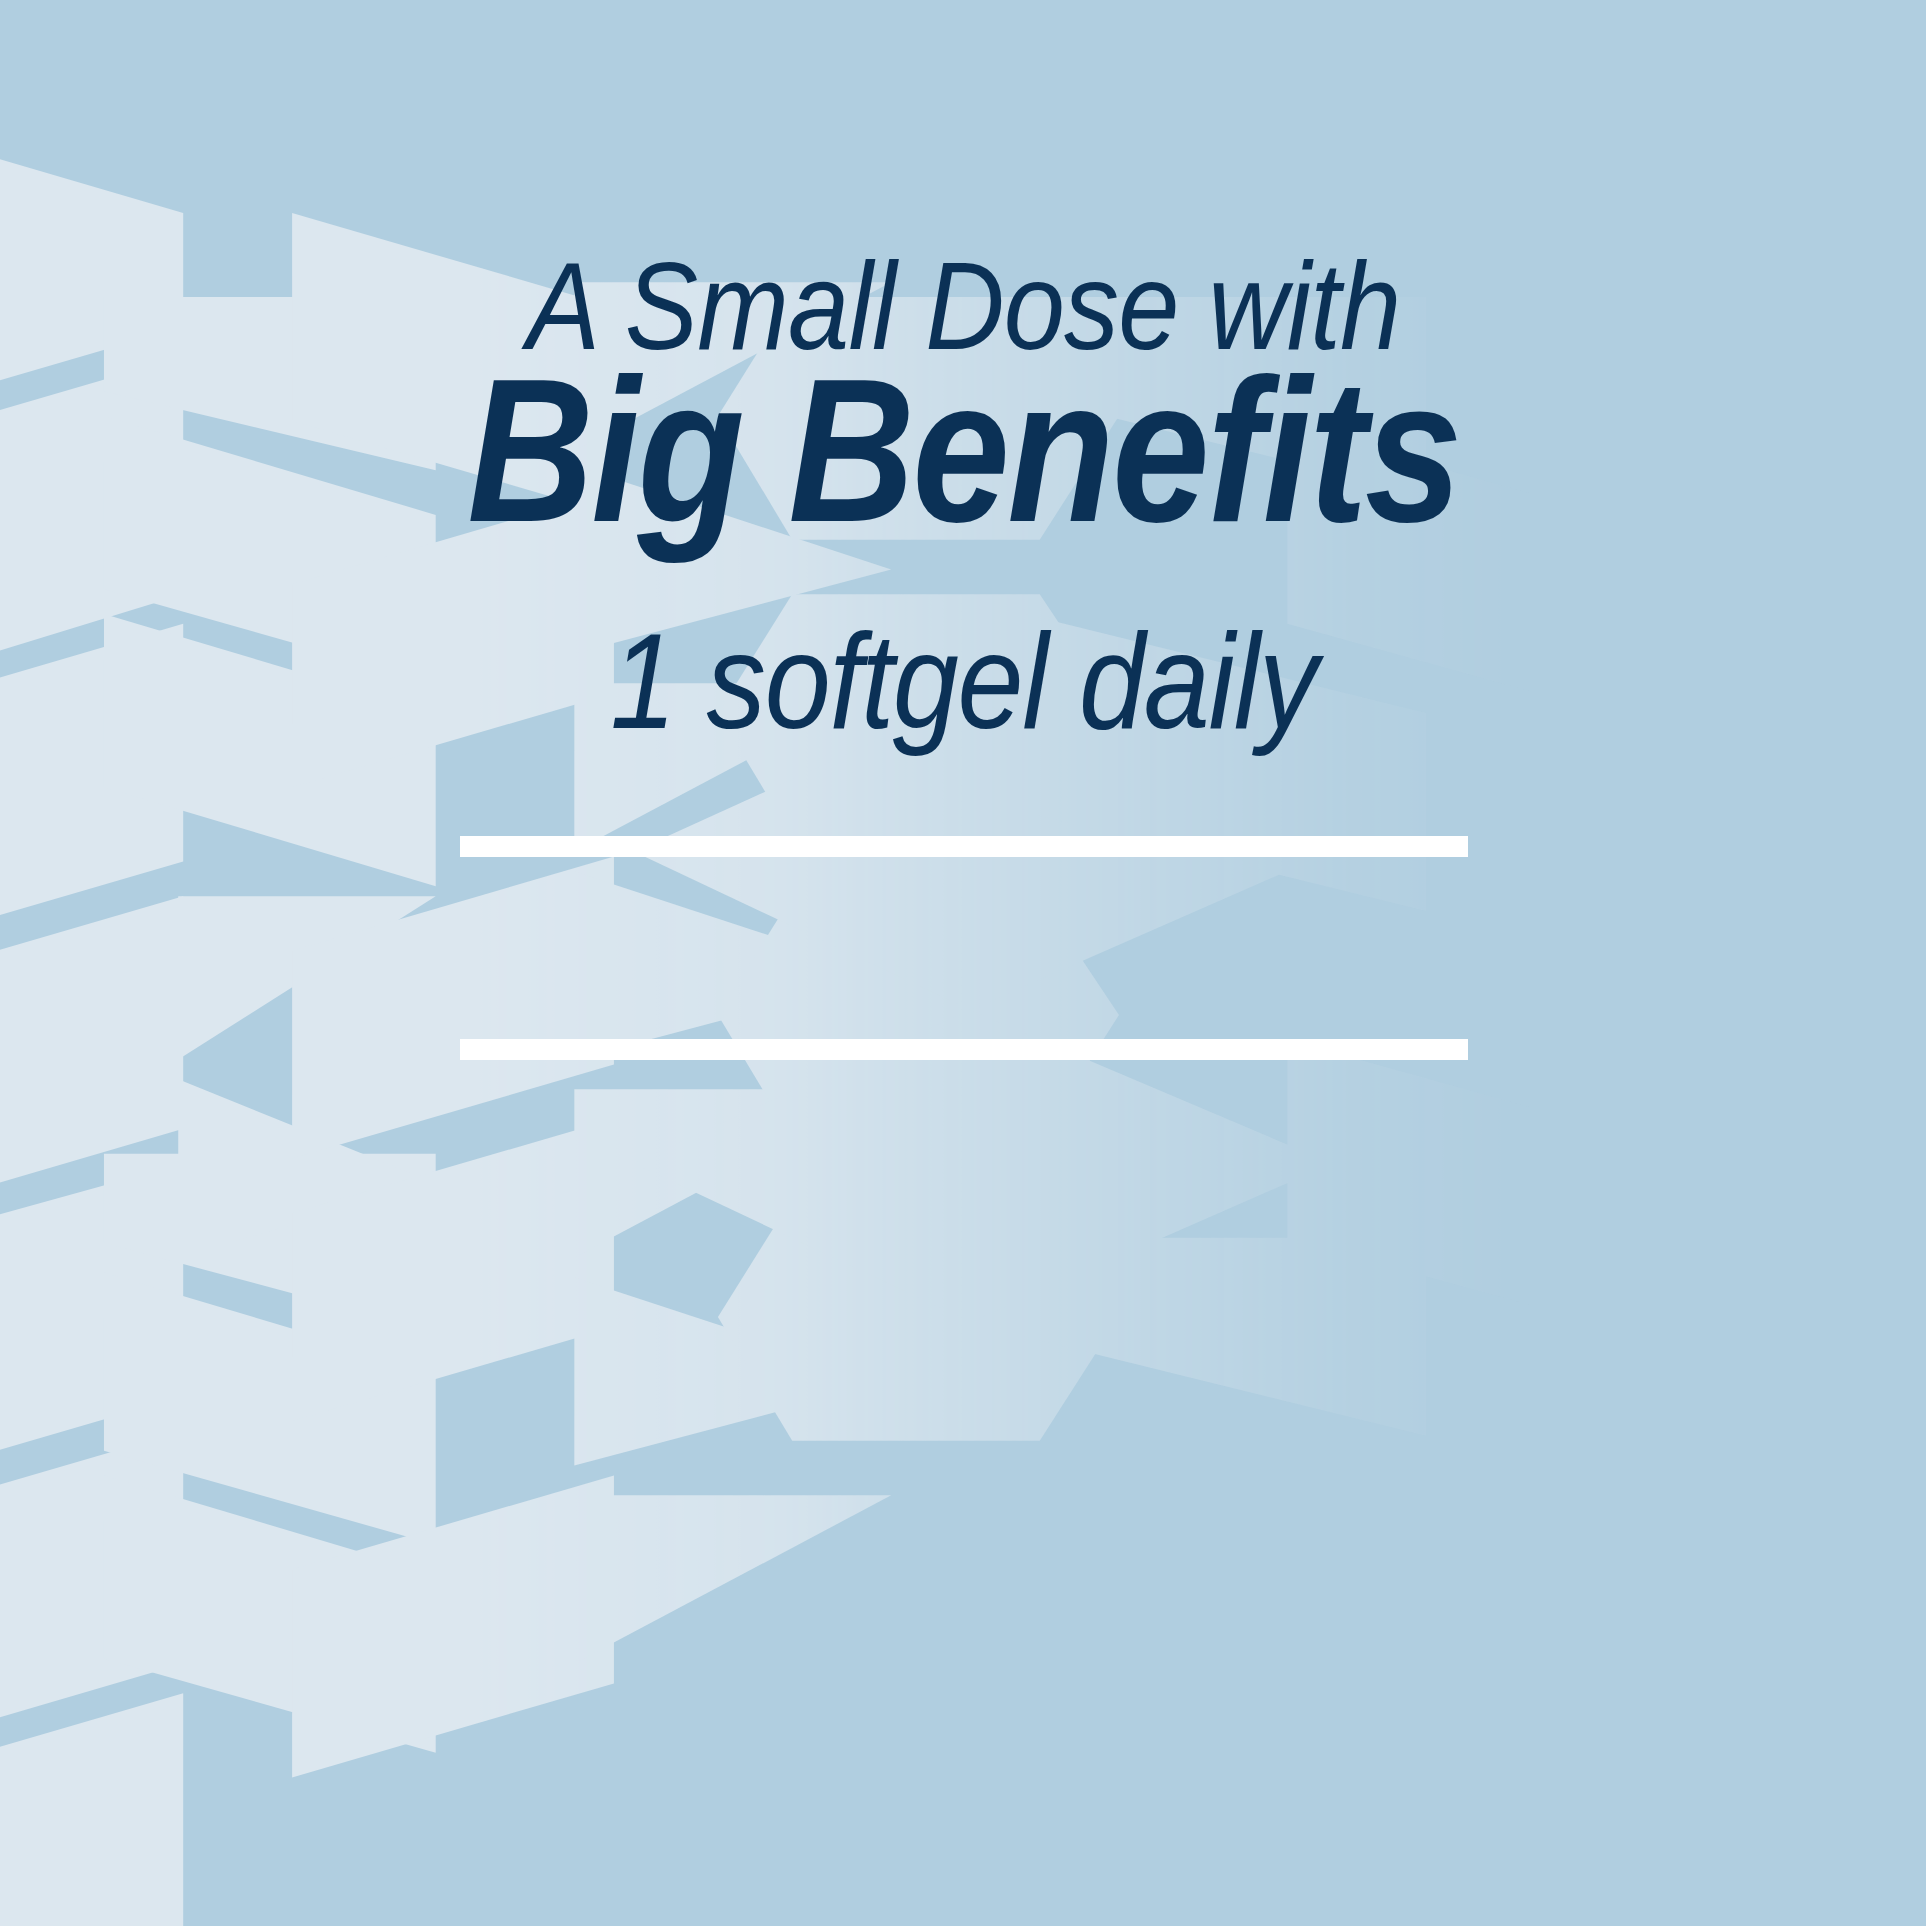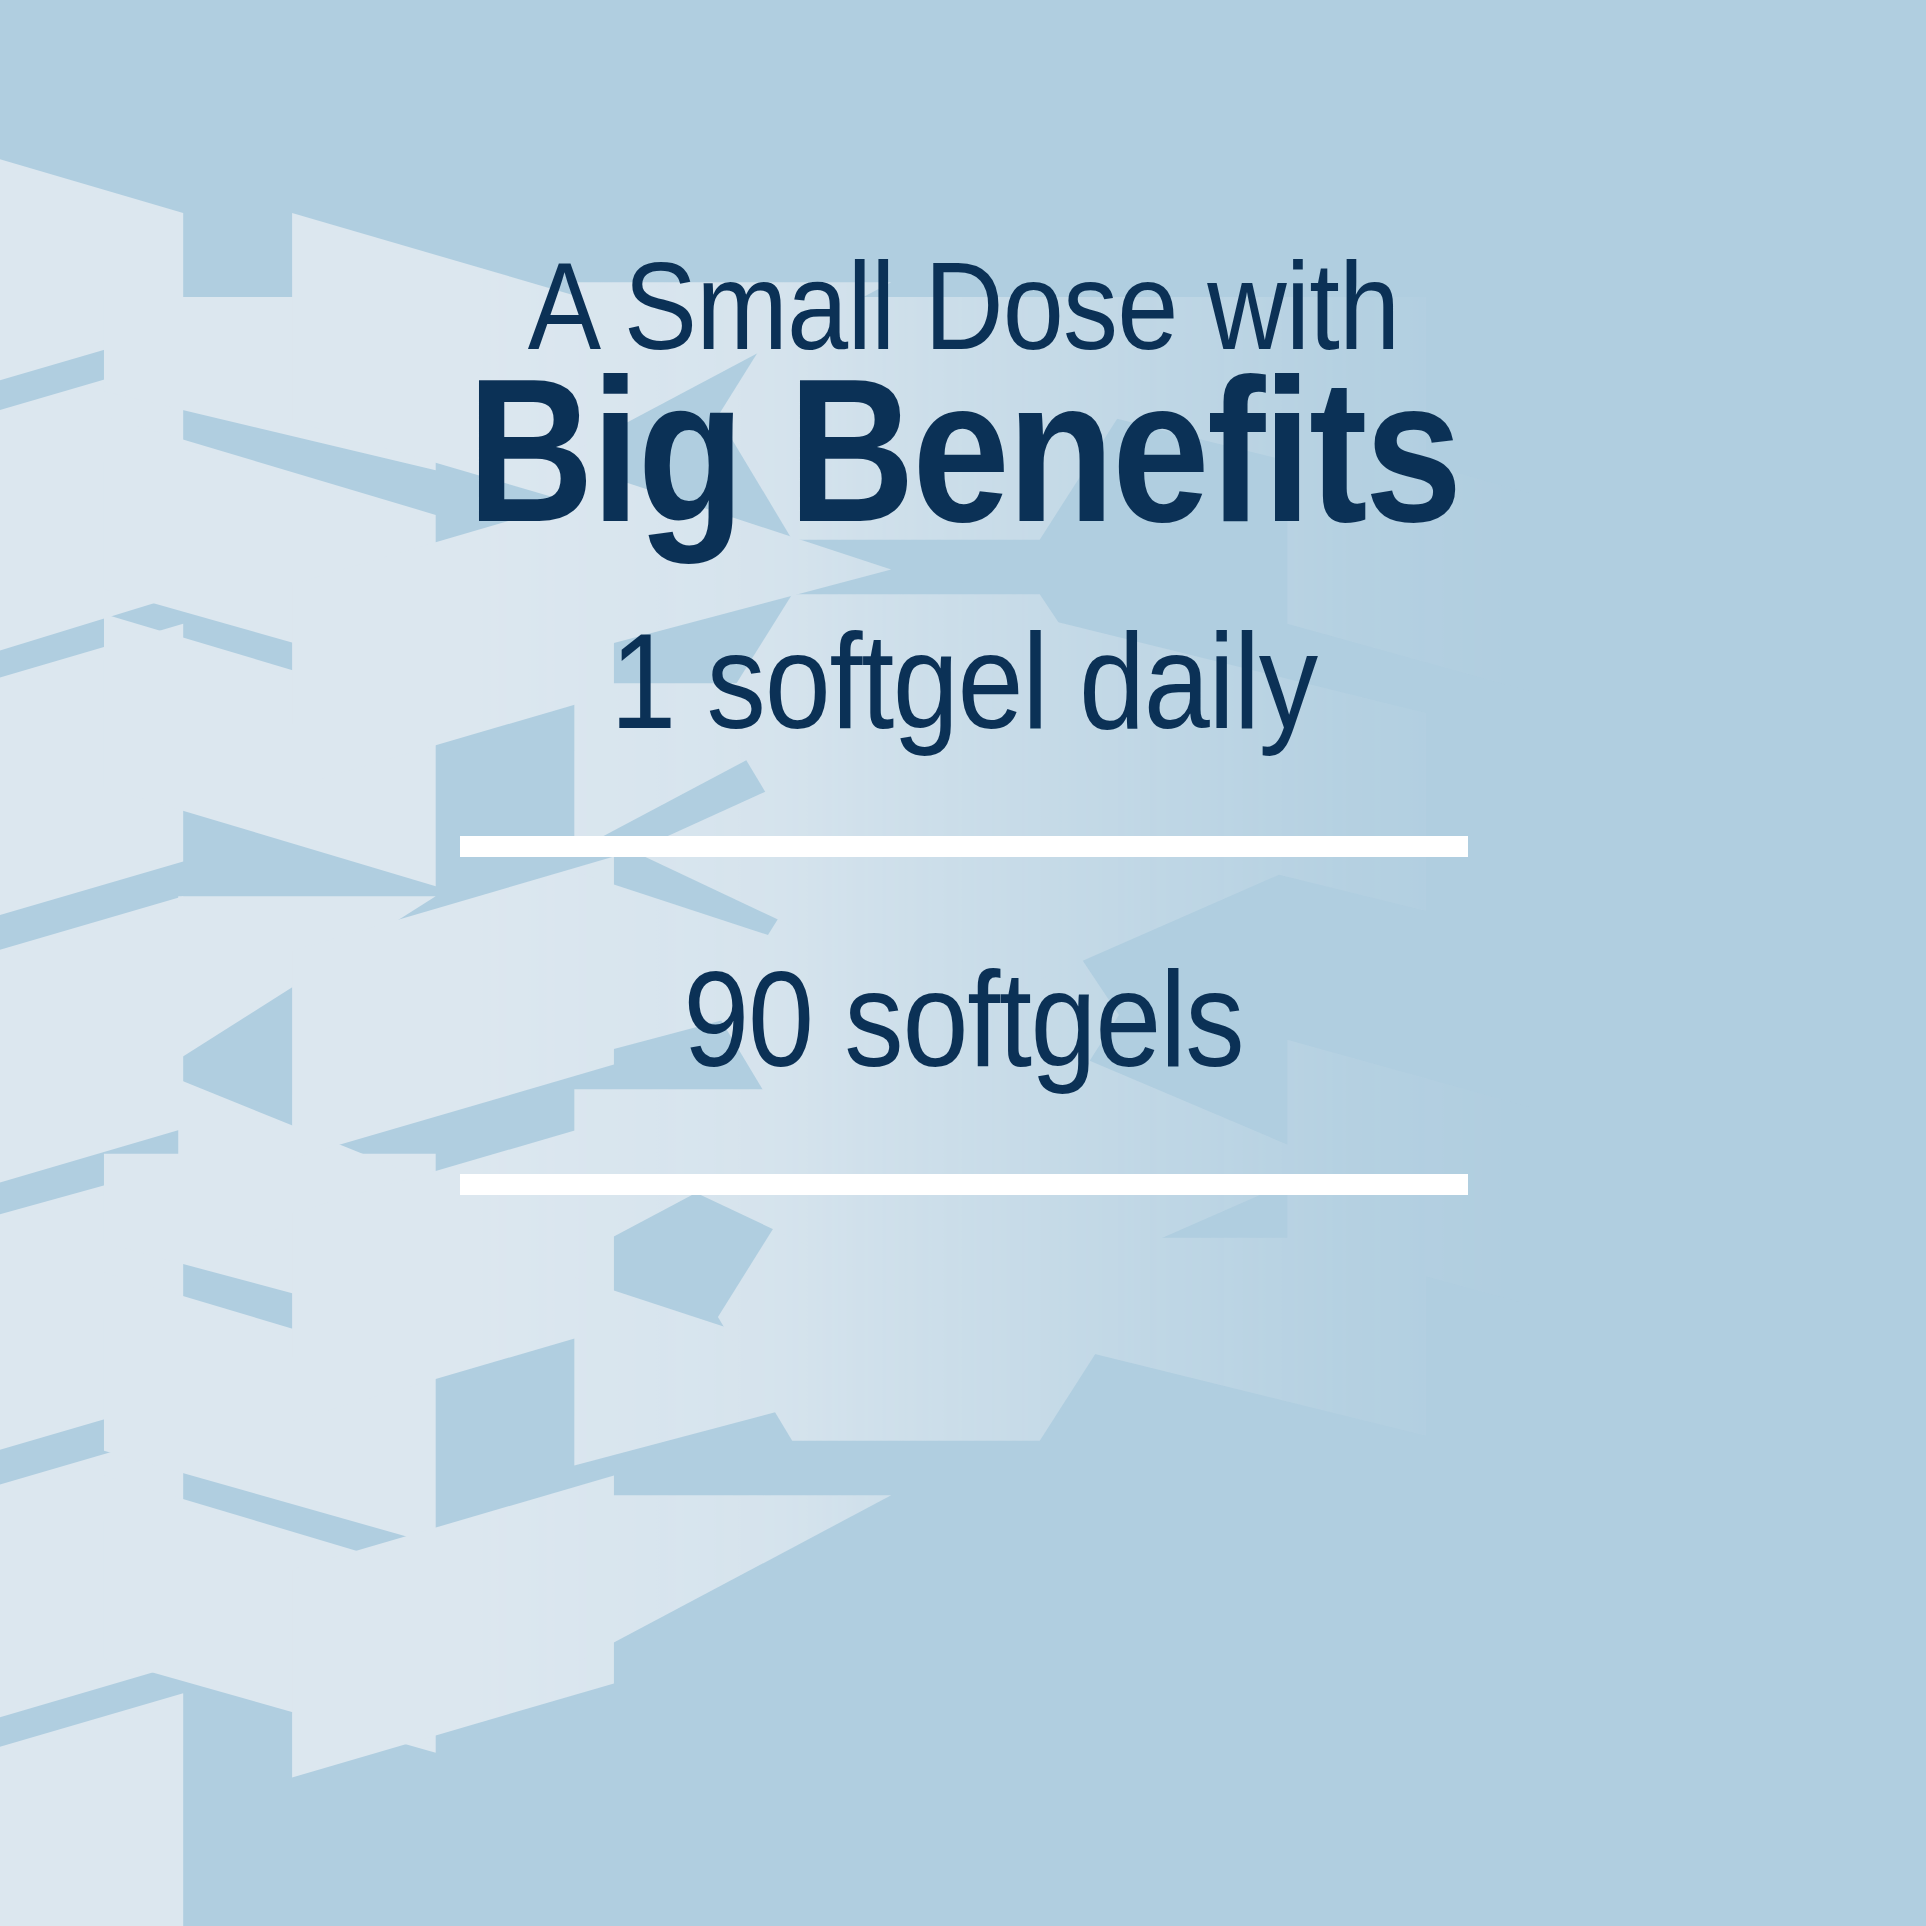--- a/index.html
+++ b/index.html
@@ -107,21 +107,21 @@
   }
 
   .spacer-a { height: 87px; }
   .spacer-b { height: 95px; }
   .spacer-c { height: 87px; }
   .spacer-d { height: 99px; }
 </style>
 </head>
 <body style="background: rgb(176, 206, 224);">
 
-<div id="stage" style="background: rgb(176, 206, 224);">
+<div id="stage" style="background: rgb(176, 206, 224); font-style: italic;">
 
   <svg id="bg-pattern" viewBox="0 0 1946 1946" xmlns="http://www.w3.org/2000/svg" aria-hidden="true">
     <defs>
       <linearGradient id="fadeRight" x1="0" y1="0" x2="1" y2="0">
         <stop offset="0" stop-color="#ffffff" stop-opacity="1"></stop>
         <stop offset="0.24" stop-color="#ffffff" stop-opacity="1"></stop>
         <stop offset="0.40" stop-color="#ffffff" stop-opacity="0.85"></stop>
         <stop offset="0.56" stop-color="#ffffff" stop-opacity="0.45"></stop>
         <stop offset="0.70" stop-color="#ffffff" stop-opacity="0.12"></stop>
         <stop offset="0.80" stop-color="#ffffff" stop-opacity="0"></stop>
@@ -196,23 +196,20 @@
       </div>
 
       <div class="spacer-a"></div>
 
       <div class="divider-wrap">
         <div class="divider" style="background: rgb(255, 255, 255);"></div>
       </div>
 
       <div class="spacer-b"></div>
 
-      <div class="fact-row">
-        <span class="fact-text" style="color: rgb(11, 49, 86);">90 softgels</span>
-      </div>
 
       <div class="spacer-c"></div>
 
       <div class="divider-wrap">
         <div class="divider" style="background: rgb(255, 255, 255);"></div>
       </div>
 
       <div class="spacer-d"></div>
 
 

